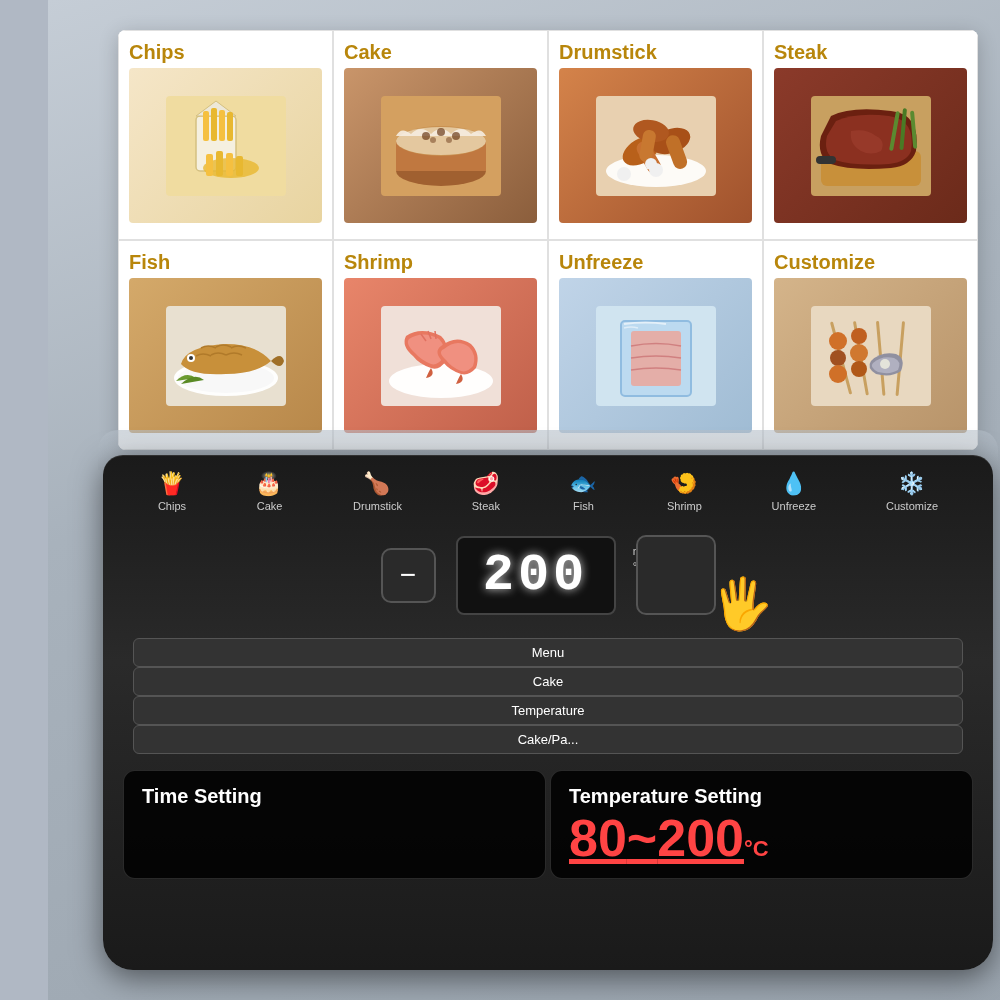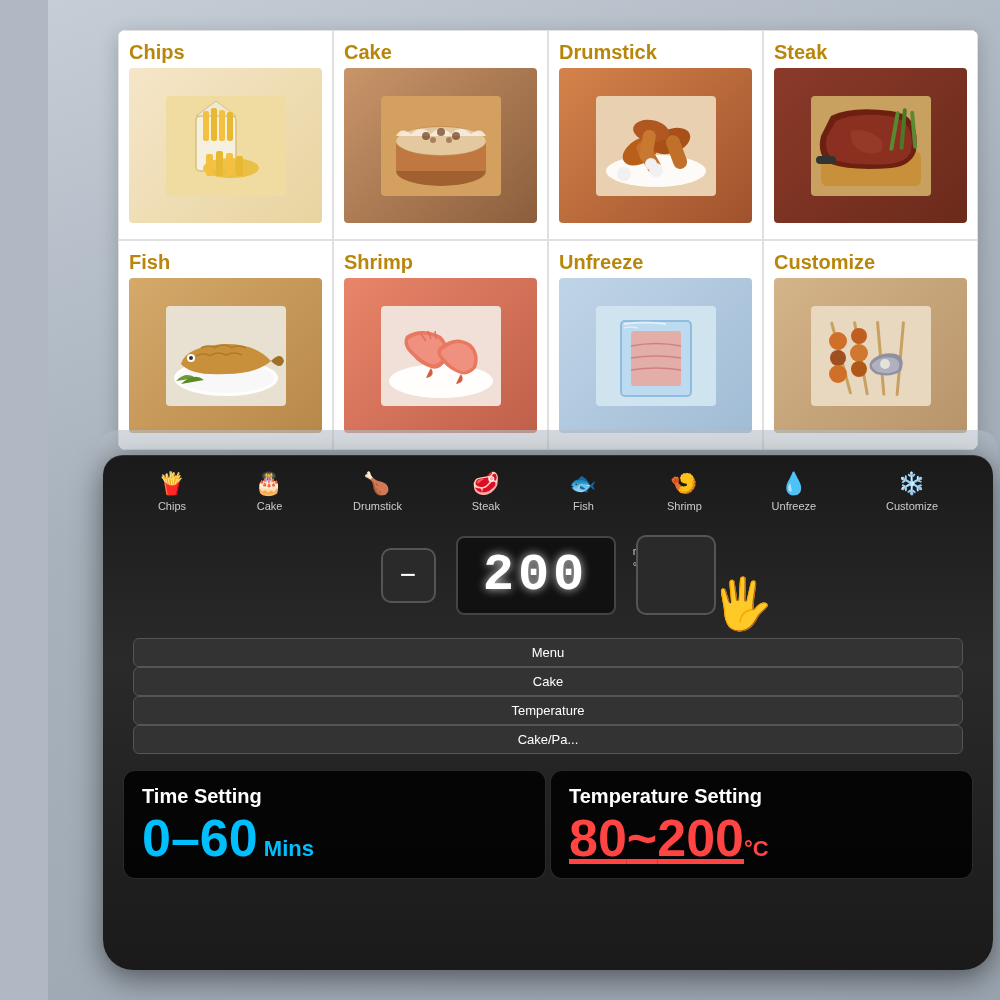--- a/index.html
+++ b/index.html
@@ -535,23 +535,20 @@
       <div class="func-btn">Menu</div>
       <div class="func-btn">Cake</div>
       <div class="func-btn">Temperature</div>
       <div class="func-btn">Cake/Pa...</div>
     </div>
 
     <div class="info-panels">
 
       <div class="info-panel">
         <div class="info-panel-title">Time Setting</div>
-        <div class="info-panel-value">
-          <span class="time-value">0</span><span class="time-value">–</span><span class="time-value">60</span><span class="time-unit"> <span>Mins</span></span>
-        </div>
       </div>
 
       <div class="info-panel">
         <div class="info-panel-title">Temperature Setting</div>
         <div class="info-panel-value">
           <span class="temp-value-hot">80</span><span class="temp-value-hot">~</span><span class="temp-value-hot">200</span><span class="temp-unit">°C</span>
         </div>
       </div>
     </div>
 

